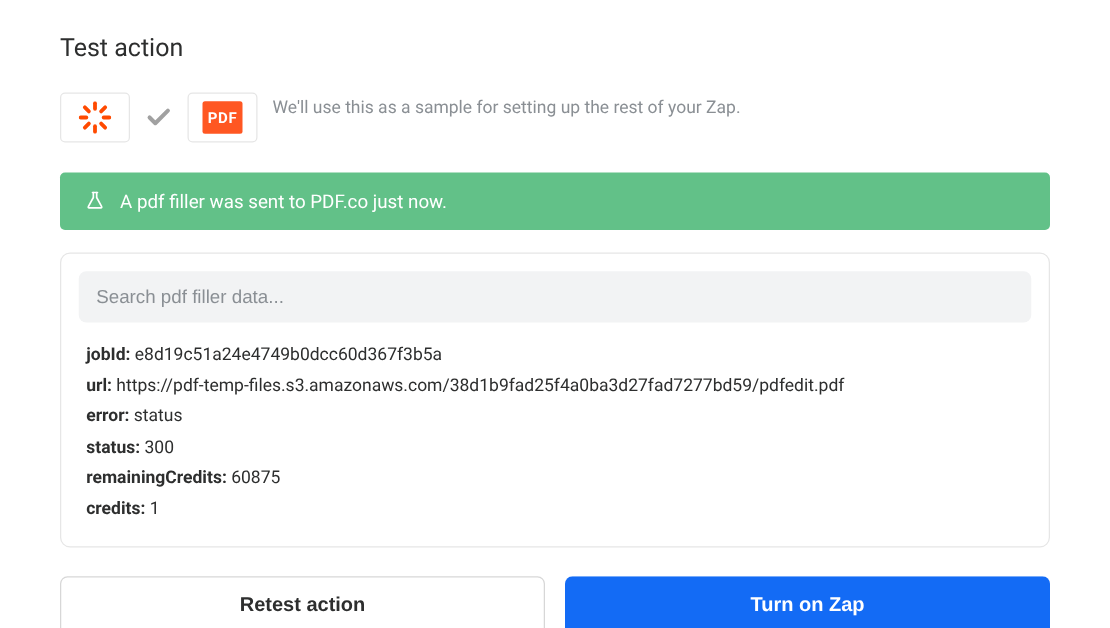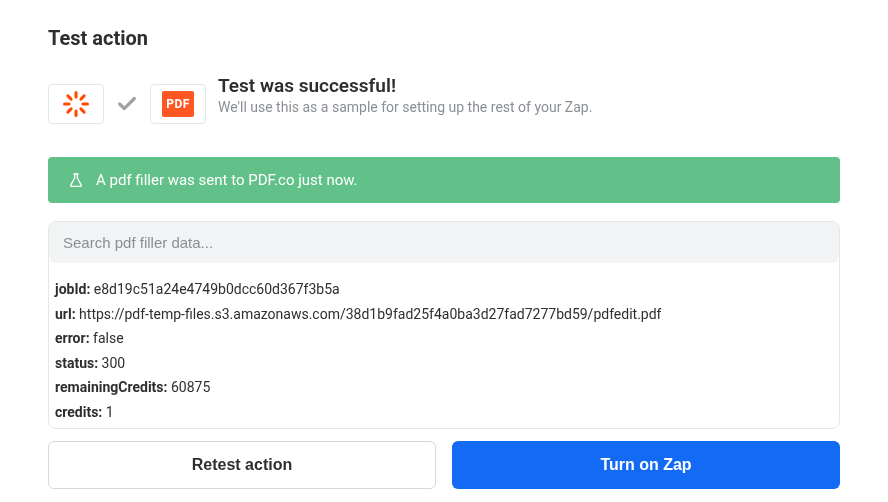--- a/index.html
+++ b/index.html
@@ -3,21 +3,21 @@
 <meta charset="utf-8">
 <style>
   html, body { margin: 0; padding: 0; }
   body {
     font-family: -apple-system, BlinkMacSystemFont, "Segoe UI", Roboto, "Helvetica Neue", Arial, sans-serif;
     color: #2d2e2e;
     background: #fff;
     width: 888px;
   }
   .wrap { padding: 26px 48px 20px 48px; }
-  .page-title { font-size: 20px; font-weight: 700; margin: 0 0 24px 0; }
+  .page-title { font-size: 20px; font-weight: 400; margin: 0 0 24px 0; }
 
   .test-header { display: flex; align-items: center; gap: 12px; margin-bottom: 24px; }
   .app-tile {
     width: 56px; height: 40px;
     border: 1px solid #e6e6e6; border-radius: 4px;
     display: flex; align-items: center; justify-content: center;
     background: #fff;
     box-sizing: border-box;
   }
   .app-tile.pdf span {
@@ -27,28 +27,28 @@
   .zap-icon svg { display:block; }
   .check { color: #a1a1a1; display: flex; align-items: center; }
   .check svg { display:block; }
 
   .test-header-text h2 { margin: 0; font-size: 19px; font-weight: 600; color: #2d2e2e; }
   .test-header-text p { margin: 2px 0 18px 0; font-size: 14px; color: #8a8f94; }
 
   .success-bar {
     background: #62c188; color: #fff;
     border-radius: 4px; padding: 14px 20px;
-    display: flex; align-items: center; gap: 12px;
+    display: flex; gap: 12px;
     font-size: 15px; margin-bottom: 18px;
   }
   .success-bar svg { flex-shrink: 0; display:block; }
 
   .result-panel {
     border: 1px solid #e6e6e6; border-radius: 8px;
-    margin-bottom: 12px;
+    padding: 14px; margin-bottom: 23px;
   }
   .search {
     width: 100%; box-sizing: border-box;
     background: #f2f3f4; border: none; border-radius: 6px;
     padding: 12px 14px; font-size: 15px; color: #2d2e2e;
     margin-bottom: 14px;
   }
   .search::placeholder { color: #8a8f94; }
   .kv { font-size: 14px; line-height: 1.75; padding: 0 6px 4px 6px; }
   .kv .k { font-weight: 700; }
@@ -87,41 +87,40 @@
     </div>
     <div class="check">
       <svg width="22" height="22" viewBox="0 0 24 24" fill="none" stroke="currentColor" stroke-width="3.5" stroke-linecap="round" stroke-linejoin="round">
         <polyline points="20 6 9 17 4 12"></polyline>
       </svg>
     </div>
     <div class="app-tile pdf">
       <span>PDF</span>
     </div>
     <div class="test-header-text">
-      <h2>Test was successful!</h2>
       <p>We'll use this as a sample for setting up the rest of your Zap.</p>
     </div>
   </div>
 
   <div class="success-bar">
     <span>
       <svg width="16" height="16" viewBox="0 0 24 24" fill="none" stroke="white" stroke-width="2" stroke-linecap="round" stroke-linejoin="round">
         <path d="M9 3h6"></path>
           <path d="M10 3v6L4 20a1 1 0 0 0 .9 1.5h14.2A1 1 0 0 0 20 20l-6-11V3"></path>
       </svg>
     </span>
     <span>A pdf filler was sent to PDF.co just now.</span>
   </div>
 
   <div class="result-panel">
     <input class="search" placeholder="Search pdf filler data..." style="">
     <div class="kv" id="kv-list">
         <div><span class="k">jobId:</span><span class="v"> e8d19c51a24e4749b0dcc60d367f3b5a</span></div>
         <div><span class="k">url:</span><span class="v"> https://pdf-temp-files.s3.amazonaws.com/38d1b9fad25f4a0ba3d27fad7277bd59/pdfedit.pdf</span></div>
-        <div><span class="k">error:</span><span class="v"> false</span></div>
+        <div><span class="k">error:</span><span class="v"> status</span></div>
         <div><span class="k">status:</span><span class="v"> 300</span></div>
         <div><span class="k">remainingCredits:</span><span class="v"> 60875</span></div>
         <div><span class="k">credits:</span><span class="v"> 1</span></div>
       </div>
   </div>
 
   <div class="actions">
     <button class="btn secondary">Retest action</button>
     <button class="btn primary">Turn on Zap</button>
   </div>

